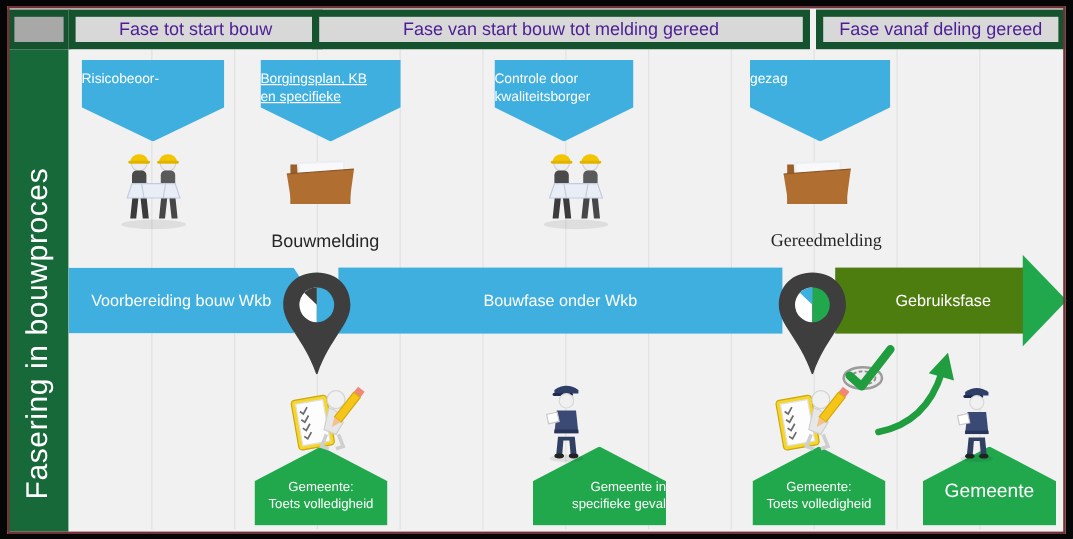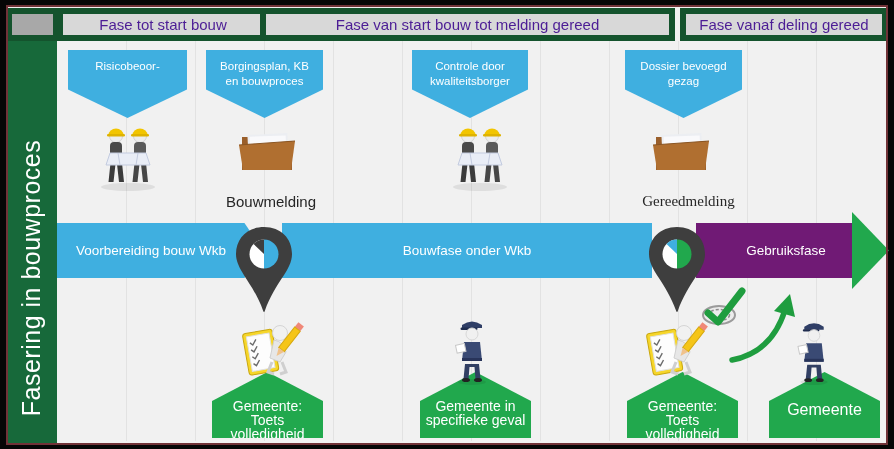--- a/index.html
+++ b/index.html
@@ -19,41 +19,41 @@
   
   #sidebar{position:absolute;left:0;top:36px;width:51px;height:402px;background:#17693A;z-index:4;}
   #sidebar-title{position:absolute;left:-176px;top:221px;width:402px;height:32px;
       transform:rotate(-90deg);color:#fff;font-size:25px;text-align:center;line-height:32px;letter-spacing:.5px;}
 
   .grid{position:absolute;top:36px;height:400px;width:1px;background:#E2E2E2;z-index:1;}
 
   
   .pen-top{position:absolute;top:45px;height:68px;background:#3FAFE0;color:#fff;
       clip-path:polygon(0 0,100% 0,100% 58%,50% 100%,0 58%);
-      text-align:center;font-size:11.5px;line-height:15px;padding-top:9px;z-index:2;}
+      font-size:11.5px;line-height:15px;padding-top:9px;z-index:2;}
   .pen-top span{display:block;}
 
   
   .milestone{position:absolute;top:188px;font-size:15px;color:#262626;text-align:center;z-index:2;}
 
   
   .band{position:absolute;top:218px;height:55px;color:#fff;font-size:13.5px;
         display:flex;align-items:center;justify-content:center;z-index:2;}
   #band1{left:51px;width:206px;background:#3FAFE0;clip-path:polygon(0 0,91% 0,100% 50%,91% 100%,0 100%);padding-right:18px;}
   #band2{left:276px;width:370px;background:#3FAFE0;}
-  #band3{left:690px;width:162px;background:#701a75;padding-left:18px;}
+  #band3{left:690px;width:162px;background:#4d7c0f;padding-left:18px;}
   #band3-head{position:absolute;left:846px;top:207px;width:37px;height:77px;background:#21A84D;
         clip-path:polygon(0 0,100% 50%,0 100%);z-index:2;}
 
   .pin{position:absolute;top:220px;width:64px;height:90px;z-index:6;}
 
   
   .pen-bot{position:absolute;top:367px;height:66px;width:111px;background:#21A84D;color:#fff;
       clip-path:polygon(50% 0,100% 44%,100% 100%,0 100%,0 44%);
-      text-align:center;font-size:14px;line-height:14px;padding-top:27px;z-index:2;}
+      text-align:center;font-size:11px;line-height:14px;padding-top:27px;z-index:2;}
   .pen-bot span{display:block;}
   #g4{font-size:16px;padding-top:31px;}
 
   .icon{position:absolute;z-index:7;}
 </style>
 </head>
 <body>
 
 <div id="stage">
   <div id="content">
@@ -75,30 +75,29 @@
     <div class="hcell" id="h2">Fase van start bouw tot melding gereed</div>
     <div class="hcell" id="h3">Fase vanaf deling gereed</div>
 
     <div id="sidebar">
       <div id="sidebar-title">Fasering in bouwproces</div>
     </div>
 
     <div class="pen-top" style="left:62px;width:119px;">
       <span>Risicobeoor-</span>
     </div>
-    <div class="pen-top" style="left:200px;width:117px;">
+    <div class="pen-top" style="left:211px;width:117px;text-decoration:underline;">
       <span>Borgingsplan, KB</span>
-      <span>en bouwproces</span>
+      <span>en specifieke</span>
     </div>
     <div class="pen-top" style="left:406px;width:116px;">
       <span>Controle door</span>
       <span>kwaliteitsborger</span>
     </div>
     <div class="pen-top" style="left:619px;width:117px;">
-      <span>Dossier bevoegd</span>
       <span>gezag</span>
     </div>
 
     <svg class="icon" style="left:90px;top:117px;" width="64" height="70" viewBox="0 0 64 70">
       <ellipse cx="32" cy="65" rx="27" ry="4" fill="#000" opacity="0.08"></ellipse>
       <circle cx="20" cy="14" r="6.5" fill="#ededed" stroke="#d2d2d2"></circle>
       <path d="M12.5 13 a7.5 6.5 0 0 1 15 0 z" fill="#f2c500"></path>
       <rect x="11" y="12" width="18" height="2.5" rx="1.2" fill="#dfb300"></rect>
       <rect x="14" y="20" width="12" height="18" rx="4" fill="#4a4a4a"></rect>
       <path d="M15 36 l-2.5 24 h5 l2-18 h1.5 l2 18 h5 l-2.5-24 z" fill="#3b3b3b"></path>
@@ -159,21 +158,21 @@
       <path d="M32 2 C15 2 4 13.5 4 29 C4 45.5 21 57 31.2 86 C31.5 87.2 32.5 87.2 32.8 86 C43 57 60 45.5 60 29 C60 13.5 49 2 32 2 Z" fill="#3E3E3E"></path>
       <path d="M32 14.5 A14.5 14.5 0 0 0 32 43.5 Z" fill="#ffffff"></path>
       <path d="M32 14.5 A14.5 14.5 0 0 1 32 43.5 Z" fill="#21A84D"></path>
       <path d="M32 29 L32 14.5 A14.5 14.5 0 0 0 21.5 18.9 Z" fill="#3FAFE0"></path>
     </svg>
 
     <div class="pen-bot" style="left:206px;">
       <span>Gemeente:</span>
       <span>Toets volledigheid</span>
     </div>
-    <div class="pen-bot" style="left:414px;">
+    <div class="pen-bot" style="left:438px;text-align:right;">
       <span>Gemeente in</span>
       <span>specifieke geval</span>
     </div>
     <div class="pen-bot" style="left:621px;">
       <span>Gemeente:</span>
       <span>Toets volledigheid</span>
     </div>
     <div class="pen-bot" id="g4" style="left:763px;">
       <span>Gemeente</span>
     </div>

